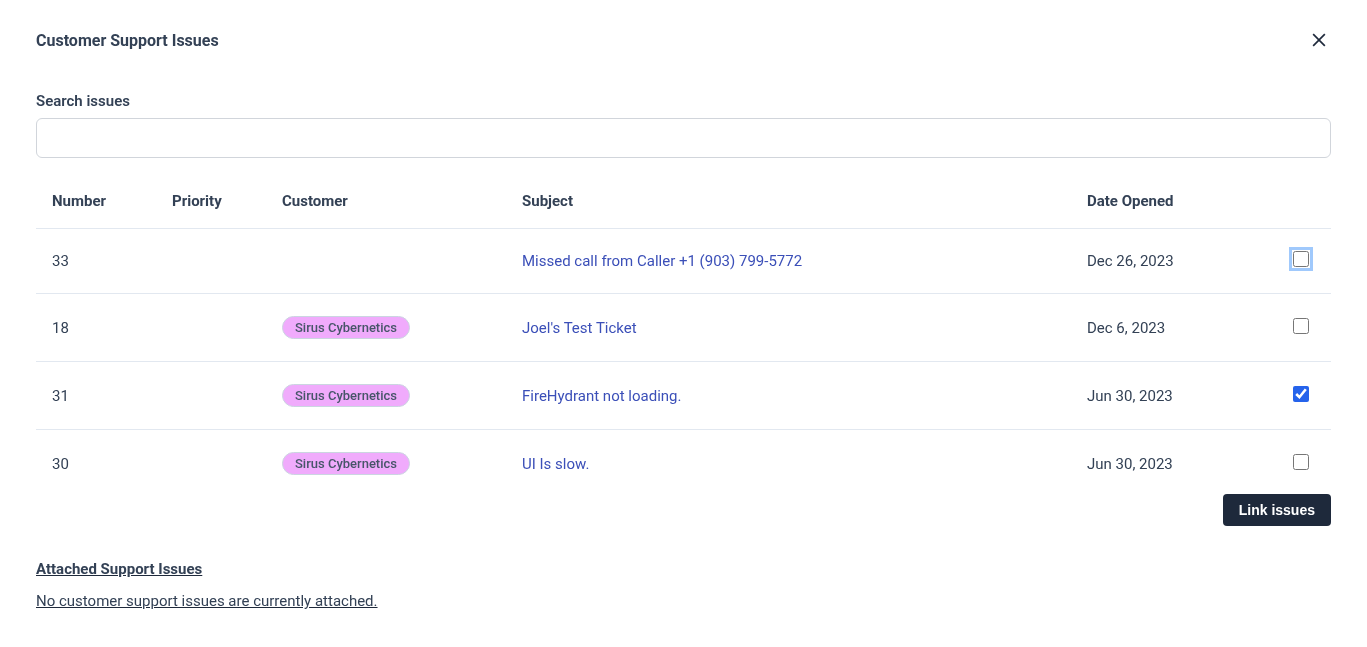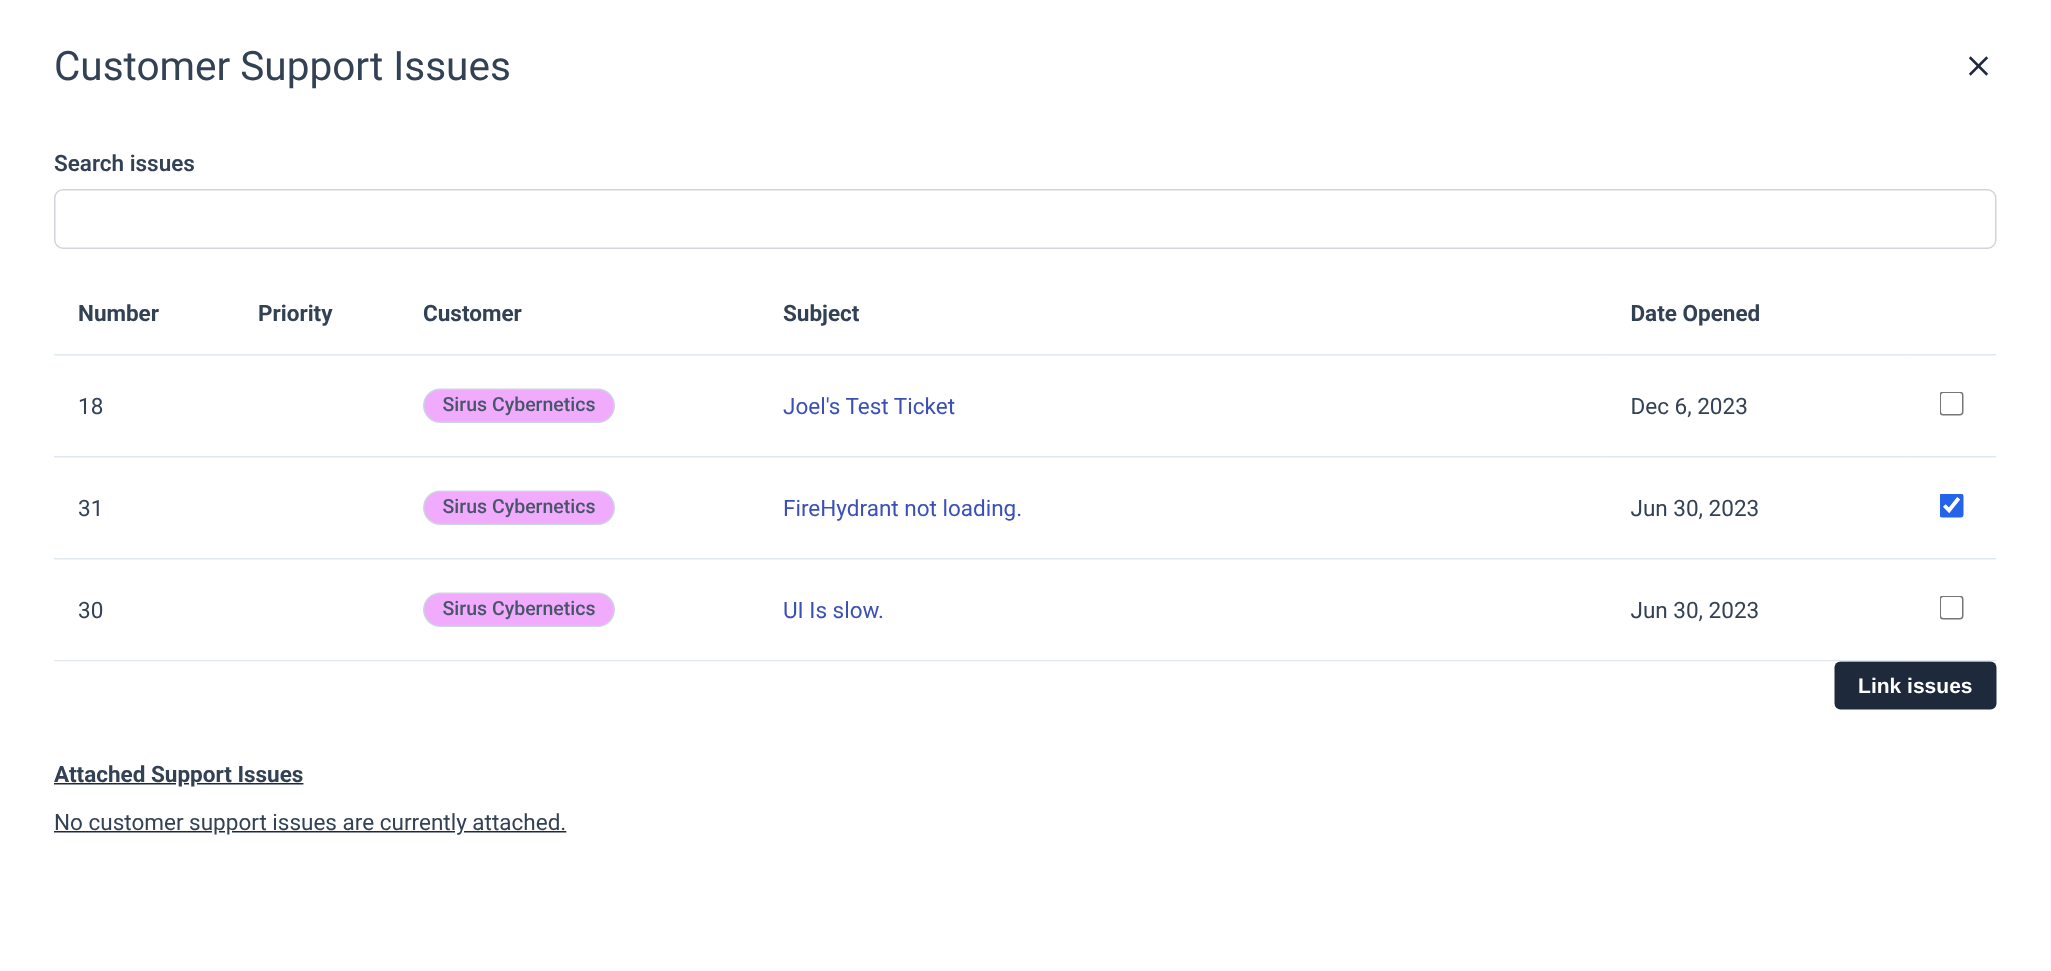--- a/index.html
+++ b/index.html
@@ -14,22 +14,22 @@
       padding: 28px 36px;
       width: 1367px;
     }
     .header-row {
       display: flex;
       justify-content: space-between;
       align-items: center;
       margin-bottom: 40px;
     }
     .page-title {
-      font-size: 27px;
-      font-weight: 400;
+      font-size: 16px;
+      font-weight: 700;
       color: #334155;
     }
     .close-btn {
       width: 24px;
       height: 24px;
       cursor: pointer;
       display: flex;
       align-items: center;
       justify-content: center;
       color: #1e293b;
@@ -179,20 +179,28 @@
         <th class="col-number">Number</th>
         <th class="col-priority">Priority</th>
         <th class="col-customer">Customer</th>
         <th class="col-subject">Subject</th>
         <th class="col-date">Date Opened</th>
         <th class="col-check"></th>
       </tr>
     </thead>
     <tbody id="issues-tbody">
         <tr>
+          <td class="col-number">33</td>
+          <td class="col-priority"></td>
+          <td class="col-customer"></td>
+          <td class="col-subject"><a class="subject-link">Missed call from Caller +1 (903) 799-5772</a></td>
+          <td class="col-date">Dec 26, 2023</td>
+          <td class="col-check"><input type="checkbox" class="row-checkbox check-focus" style=""></td>
+        </tr>
+        <tr>
           <td class="col-number">18</td>
           <td class="col-priority"></td>
           <td class="col-customer"><span class="customer-chip">Sirus Cybernetics</span></td>
           <td class="col-subject"><a class="subject-link">Joel's Test Ticket</a></td>
           <td class="col-date">Dec 6, 2023</td>
           <td class="col-check"><input type="checkbox" class="row-checkbox" style=""></td>
         </tr>
         <tr>
           <td class="col-number">31</td>
           <td class="col-priority"></td>

